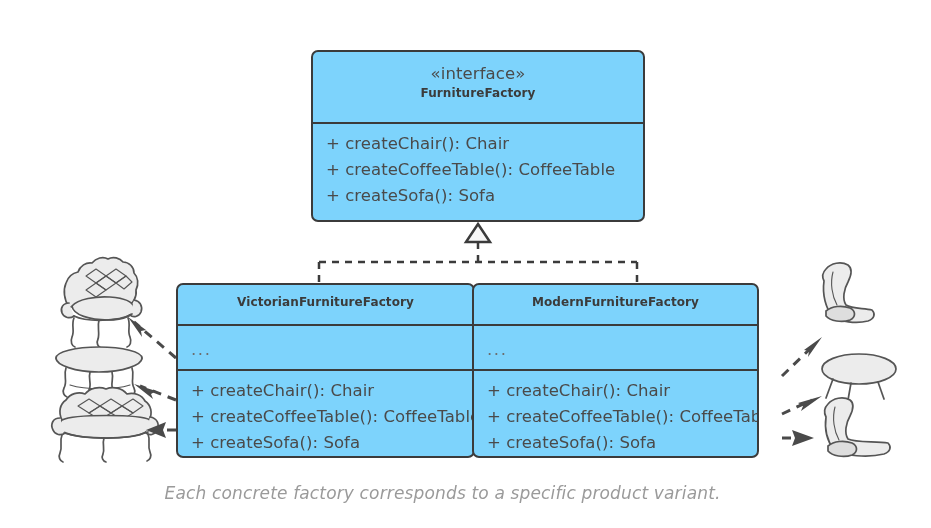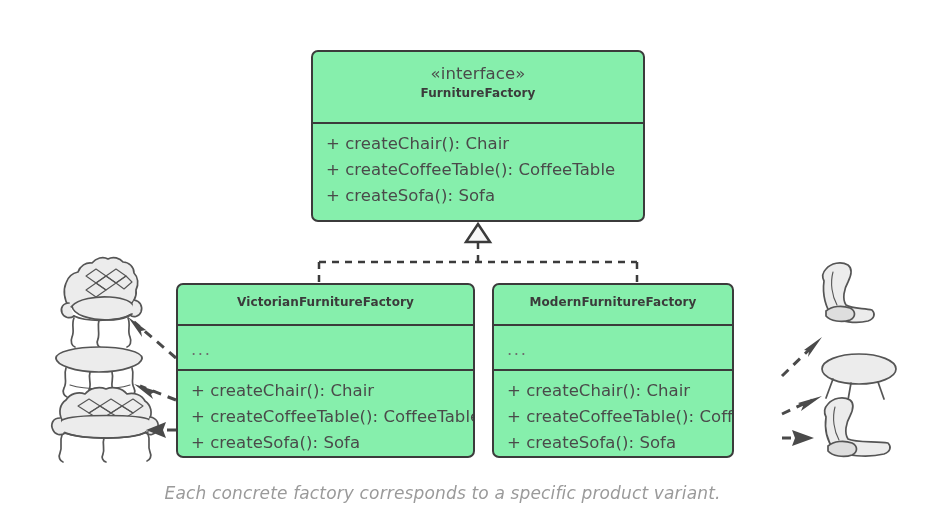--- a/index.html
+++ b/index.html
@@ -20,21 +20,21 @@
     position: absolute;
     inset: 0;
     width: 931px;
     height: 528px;
   }
 
   
   .uml-box {
     position: absolute;
     box-sizing: border-box;
-    background: #86efac;
+    background: #7dd3fc;
     border: 2.5px solid #3b3b3b;
     border-radius: 7px;
     overflow: hidden;
   }
 
   .compartment {
     box-sizing: border-box;
     position: relative;
   }
   .compartment + .compartment {
@@ -87,21 +87,21 @@
   }
   #interface-box .hdr { height: 70px; }
   #interface-box .members { height: 99px; }
 
   
   .concrete-box {
     top: 283px;
     height: 175px;
   }
   #victorian-box { left: 176px; width: 299px; }
-  #modern-box    { left: 492px; width: 242px; }
+  #modern-box    { left: 472px; width: 287px; }
   .concrete-box .hdr   { height: 39px; padding-top: 9px; }
   .concrete-box .dots  { height: 45px; padding: 14px 0 0 13px; box-sizing: border-box; }
   .concrete-box .members { height: 88px; }
 
   
   #caption {
     position: absolute;
     left: 0;
     top: 483px;
     width: 885px;

